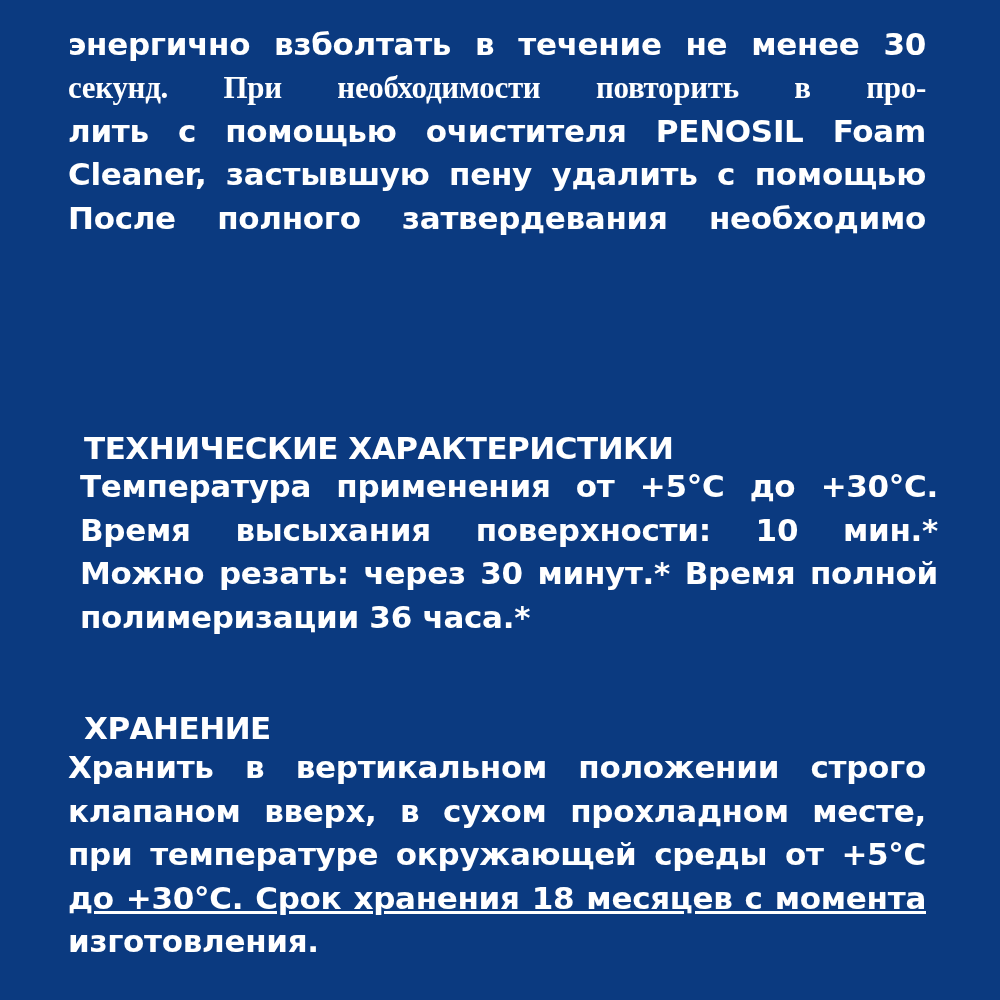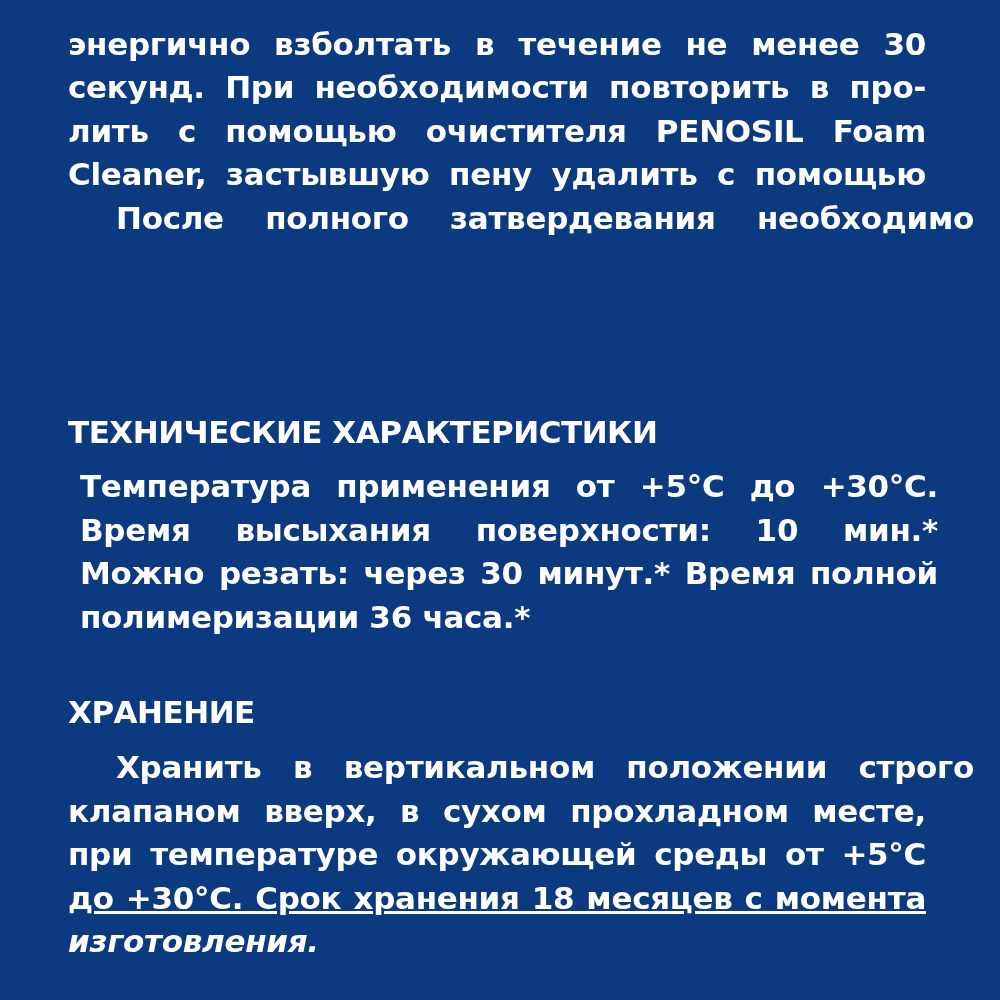--- a/index.html
+++ b/index.html
@@ -32,58 +32,58 @@
       display: block;
       text-align: justify;
       text-align-last: justify;
       white-space: nowrap;
       height: 43.5px;
     }
     .para .line.last {
       text-align-last: left;
     }
     .heading {
-      margin: 0;
+      margin: 16px;
       font-size: 31px;
       line-height: 43px;
       font-weight: bold;
       letter-spacing: -0.5px;
     }
     .clip-line {
       display: block;
       height: 43.5px;
       overflow: hidden;
     }
   </style>
 </head>
 <body>
 
 <div class="page">
 
   <div class="para" style="position:absolute; top:0; left:0; width:858px;">
     <span class="clip-line"></span>
     <span class="line" style="display: block; width: 858px; text-align-last: justify;">энергично взболтать в течение не менее 30</span>
-    <span class="line" style="display: block; width: 858px; text-align-last: justify;">секунд. При необходимости повторить в про-</span>
+    <span class="line" style="display: block; width: 858px; text-align-last: justify; font-family: Liberation Serif, serif;">секунд. При необходимости повторить в про-</span>
     <span class="line" style="display: block; width: 858px; text-align-last: justify;">лить с помощью очистителя PENOSIL Foam</span>
     <span class="line" style="display: block; width: 858px; text-align-last: justify;">Cleaner, застывшую пену удалить с помощью</span>
-    <span class="line" style="display: block; width: 858px; text-align-last: justify; margin-left: 48px;">После полного затвердевания необходимо</span>
+    <span class="line" style="display: block; width: 858px; text-align-last: justify;">После полного затвердевания необходимо</span>
   </div>
 
   <h2 class="heading" style="position:absolute; top:432px; left:0;">ТЕХНИЧЕСКИЕ ХАРАКТЕРИСТИКИ</h2>
 
   <div class="para" style="position:absolute; top:486px; left:12px; width:858px;">
     <span class="line" style="display: block; width: 858px; text-align-last: justify;">Температура применения от +5°С до +30°С.</span>
     <span class="line" style="display: block; width: 858px; text-align-last: justify;">Время высыхания поверхности: 10 мин.*</span>
     <span class="line" style="display: block; width: 858px; text-align-last: justify;">Можно резать: через 30 минут.* Время полной</span>
     <span class="line last" style="display: block; width: 858px; text-align-last: left;">полимеризации 36 часа.*</span>
   </div>
 
   <h2 class="heading" style="position:absolute; top:712px; left:0;">ХРАНЕНИЕ</h2>
 
   <div class="para" style="position:absolute; top:767px; left:0; width:858px;">
-    <span class="line" style="display: block; width: 858px; text-align-last: justify; margin-left: 48px;">Хранить в вертикальном положении строго</span>
+    <span class="line" style="display: block; width: 858px; text-align-last: justify;">Хранить в вертикальном положении строго</span>
     <span class="line" style="display: block; width: 858px; text-align-last: justify;">клапаном вверх, в сухом прохладном месте,</span>
     <span class="line" style="display: block; width: 858px; text-align-last: justify;">при температуре окружающей среды от +5°С</span>
     <span class="line" style="display: block; width: 858px; text-align-last: justify; text-decoration: underline;">до +30°С. Срок хранения 18 месяцев с момента</span>
-    <span class="line last" style="display: block; width: 858px; text-align-last: left; font-style: italic;">изготовления.</span>
+    <span class="line last" style="display: block; width: 858px; text-align-last: left;">изготовления.</span>
   </div>
 
 </div>
 
 </body></html>

